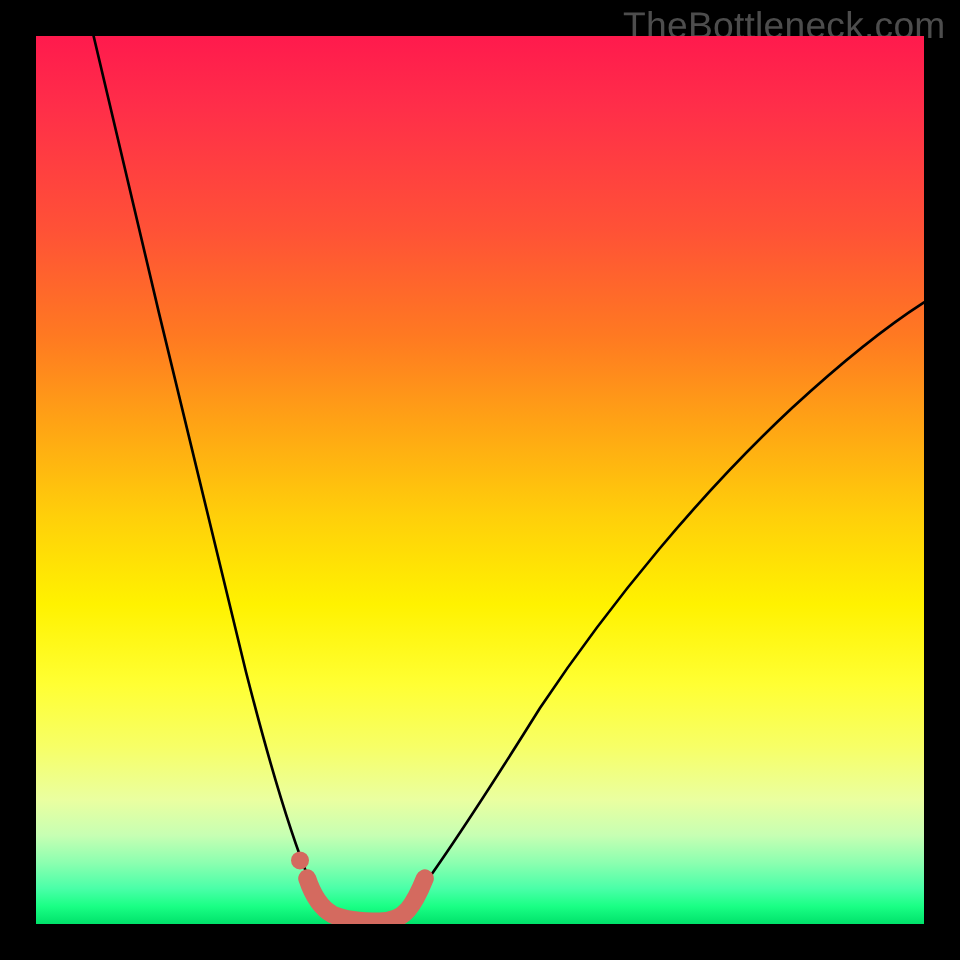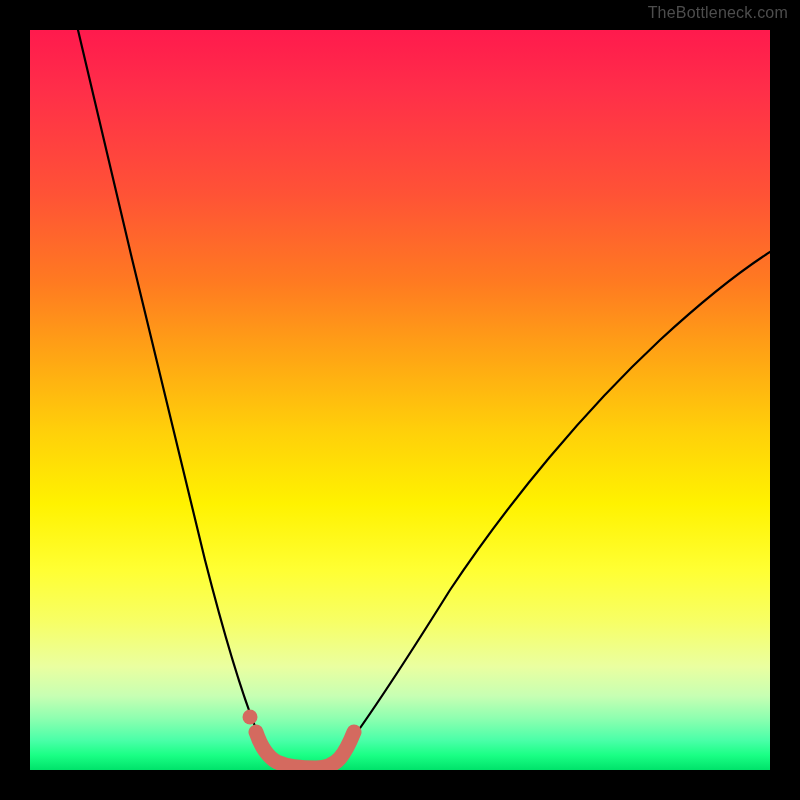--- a/index.html
+++ b/index.html
@@ -39,21 +39,21 @@
       #4affa8 96%,
       #1aff85 98%,
       #00e26a 100%
     );
   }
   .watermark {
     position: absolute;
     top: 4px;
     right: 12px;
     color: #4d4d4d;
-    font-size: 16px;
+    font-size: 31px;
     font-weight: 500;
     letter-spacing: 0.2px;
   }
   svg.curves {
     position: absolute;
     inset: 0;
     width: 100%;
     height: 100%;
   }
 </style>

